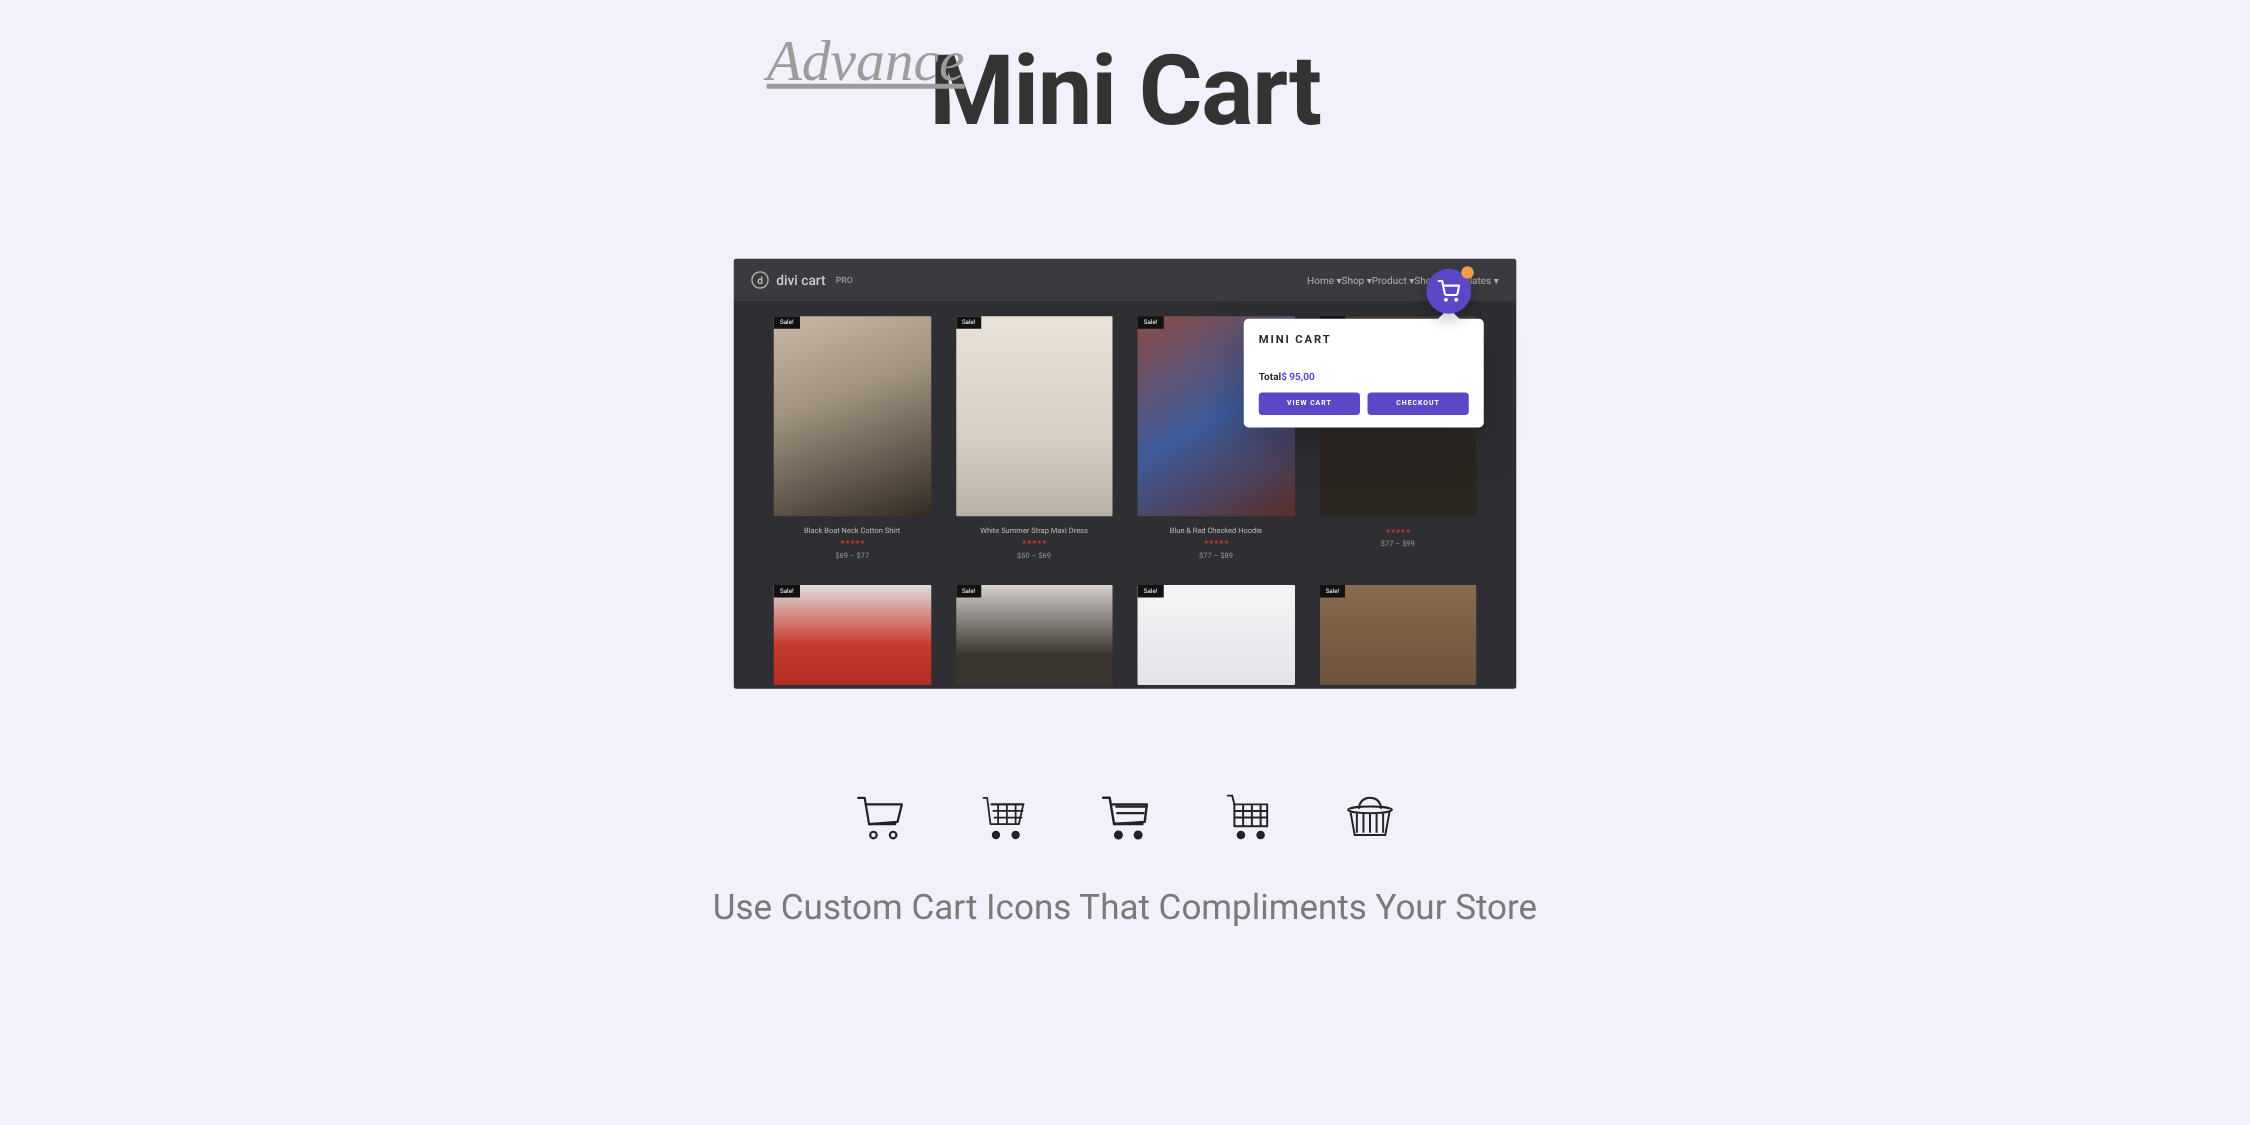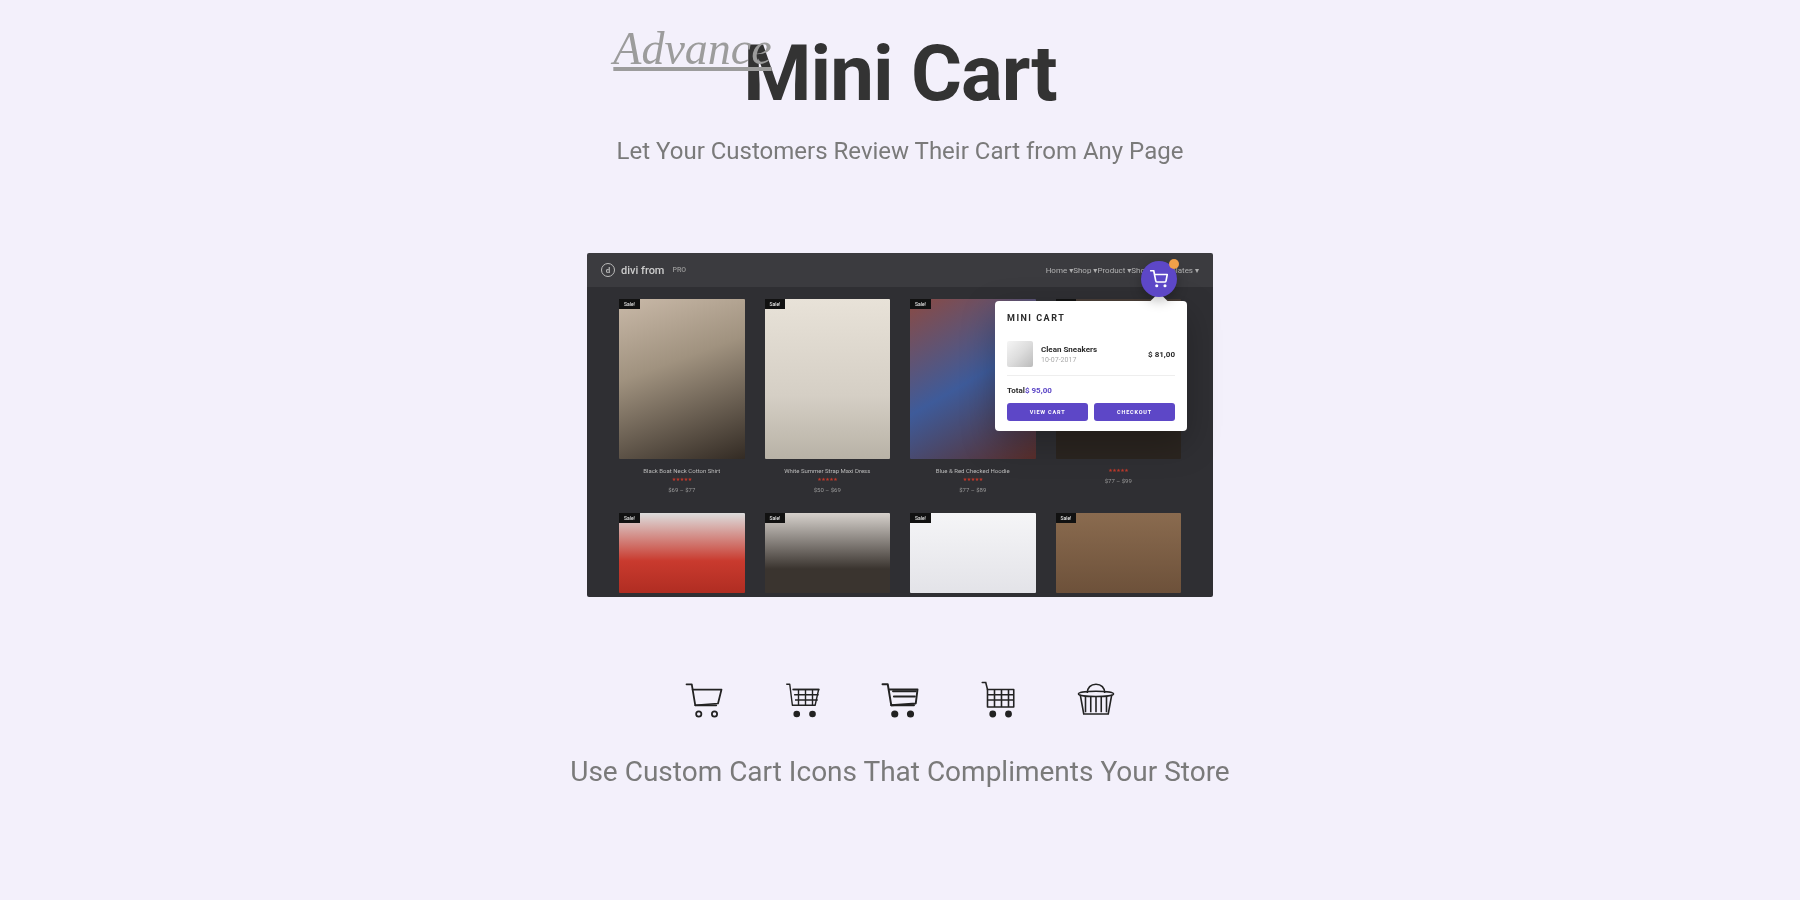--- a/index.html
+++ b/index.html
@@ -254,28 +254,27 @@
 }
 </style>
 </head>
 <body>
 
 <div class="hero">
   <div class="hero-title-wrap">
     <span class="hero-script">Advance</span>
     <h1 class="hero-title">Mini Cart</h1>
   </div>
-  <p class="hero-sub">Let Your Customers Review Their Cart from Any Page</p>
 </div>
 
 <div class="mockup">
   <div class="mockup-header">
     <div class="mockup-logo">
       <span class="mockup-logo-mark">d</span>
-      <span>divi from</span>
+      <span>divi cart</span>
         <span class="mockup-logo-sup">PRO</span>
     </div>
     <div class="mockup-nav">
       <span>Home ▾</span>
       <span>Shop ▾</span>
       <span>Product ▾</span>
       <span>Shop ▾</span>
       <span>Templates ▾</span>
     </div>
   </div>
@@ -330,28 +329,20 @@
     <svg viewBox="0 0 24 24" fill="none" stroke="#fff" stroke-width="2.2" stroke-linecap="round" stroke-linejoin="round">
       <circle cx="9" cy="21" r="1"></circle>
         <circle cx="20" cy="21" r="1"></circle>
       <path d="M1 1h4l2.68 13.39a2 2 0 0 0 2 1.61h9.72a2 2 0 0 0 2-1.61L23 6H6"></path>
     </svg>
     <span class="cart-fab-badge"></span>
   </div>
 
   <div class="mini-cart">
     <div class="mini-cart-title">MINI CART</div>
-    <div class="cart-item">
-      <div class="cart-item-img ci1"></div>
-      <div class="cart-item-info">
-        <div class="cart-item-name">Clean Sneakers</div>
-        <div class="cart-item-date">10-07-2017</div>
-      </div>
-      <div class="cart-item-price">$ 81,00</div>
-    </div>
     <div class="cart-total">
       <span class="cart-total-label">Total</span>
       <span class="cart-total-value">$ 95,00</span>
     </div>
     <div class="cart-actions">
       <div class="cart-btn">VIEW CART</div>
       <div class="cart-btn">CHECKOUT</div>
     </div>
   </div>
 </div>

